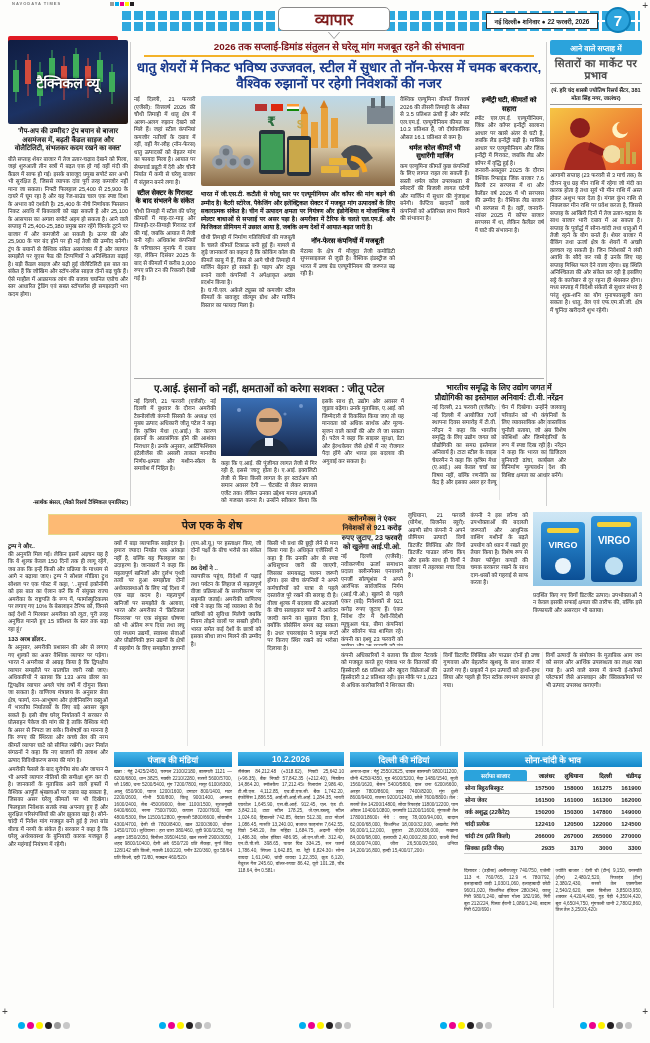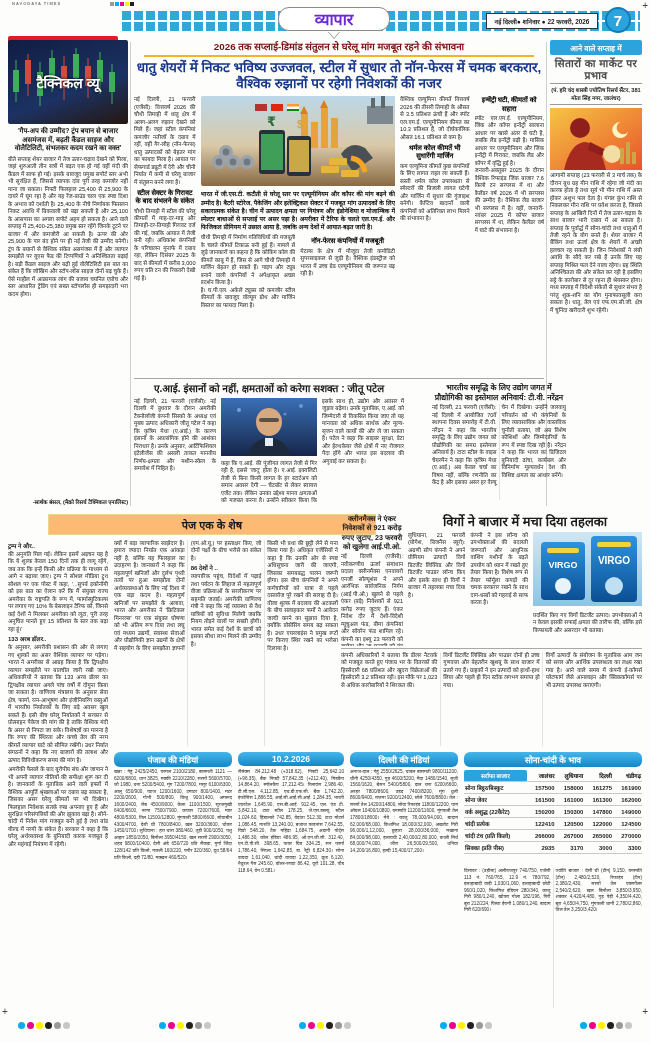--- a/index.html
+++ b/index.html
@@ -6,21 +6,21 @@
   body{width:650px;height:1043px;position:relative;background:#fdfdfb;
        font-family:"Liberation Sans","DejaVu Sans",sans-serif;color:#1a1a1a;overflow:hidden;}
   .abs{position:absolute;box-sizing:border-box;}
   .of{overflow:hidden;}
   
   .nt-en{font-size:4px;color:#777;letter-spacing:1px;font-weight:bold;}
   .logo{background:#e01b24;color:#fff;font-weight:bold;font-size:15px;
         display:flex;align-items:center;justify-content:center;border-radius:2px;margin-top:28px;}
   .strip{background:repeating-linear-gradient(90deg,#2fa8de 0 9px,#ffffff 9px 12px);}
   .strip::after{content:"";position:absolute;left:0;right:0;top:9px;height:2px;background:#fff;}
-  .vyapar{background:#fff;border:1.5px solid #8a8a8a;border-radius:11px;color:#6d28d9;
+  .vyapar{background:#fff;border:1.5px solid #8a8a8a;border-radius:5px;color:#7f1d1d;
           font-weight:bold;font-size:16px;display:flex;align-items:center;justify-content:center;}
   .vyapar-tail{width:0;height:0;border-left:6px solid transparent;border-right:6px solid transparent;
           border-top:7px solid #fff;filter:drop-shadow(0 1px 0 #8a8a8a);}
   .datebox{background:#fff;border:1px solid #333;font-size:6.4px;font-weight:bold;
            display:flex;align-items:center;justify-content:center;white-space:nowrap;}
   .pgcircle{background:#2ba3dc;border:2px solid #0d7fb8;border-radius:50%;color:#fff;
             font-weight:bold;font-size:15px;display:flex;align-items:center;justify-content:center;}
   .plus{font-size:10px;color:#444;}
   .colorbar{display:flex;gap:1px;}
   .colorbar span{width:4px;height:4px;display:inline-block;}
@@ -56,21 +56,21 @@
   .chead{font-weight:bold;font-size:7.2px;text-align:center;line-height:1.3;margin-bottom:2px;}
   .vhead{font-weight:bold;font-size:13px;text-align:center;margin-bottom:2px;}
   .cols2{column-count:2;column-gap:5px;column-rule:1px solid #e3e3e3;}
   .cols3{column-count:3;column-gap:6px;column-rule:1px solid #e3e3e3;}
   
   .p1banner{background:#fdba74;border:1px solid #e6d88a;font-weight:bold;font-size:11px;
             display:flex;align-items:center;justify-content:center;margin-left:40px;}
   .p1sub{font-weight:bold;font-size:6px;margin:2px 0 1px;}
   
   .mhead{background:linear-gradient(#46b6ea,#1387c9);color:#fff;font-weight:bold;font-size:8.5px;
-         text-align:center;padding:2px 0;border-radius:6px;}
+         text-align:center;padding:2px 0;border-radius:0;}
   table.gold{width:100%;border-collapse:collapse;font-size:5.9px;}
   table.gold th,table.gold td{border-bottom:1px solid #c9c9c9;padding:1.5px 1px;text-align:right;font-weight:bold;}
   table.gold th{text-align:right;color:#000;}
   table.gold th:first-child,table.gold td:first-child{text-align:left;}
   table.gold th.blue{background:#2ba3dc;color:#fff;text-align:center;border-radius:2px;}
   
   .dots{display:flex;justify-content:space-between;padding:0 18px;}
   .dotgrp{display:flex;gap:2px;}
   .dotgrp i{width:7px;height:7px;border-radius:50%;display:inline-block;}
 </style>
@@ -288,21 +288,20 @@
     <div class="body-txt" style="margin-top:2px;">किसी भी प्रथा की छुट्टी लेने से मना किया गया है। अधिकृत एजेंसियों ने कहा है कि उनकी ओर से स्पष्ट अधिसूचना जारी की जाएगी, जिसका समयबद्ध पालन जरूरी होगा। इस बीच कंपनियों ने अपने कर्मचारियों को यात्रा से पहले दस्तावेज पूरे रखने की सलाह दी है। वीजा शुल्क में बदलाव की अटकलों के बीच सलाहकार फर्मों ने आवेदन जल्दी करने का सुझाव दिया है, क्योंकि प्रोसेसिंग समय बढ़ सकता है। उधर एयरलाइंस ने प्रमुख रूटों पर किराए स्थिर रखने का भरोसा दिलाया है।</div>
   </div>
 </div>
 
 <div class="abs of" style="left:341px;top:514px;width:62px;height:132px;">
   <div class="chead">क्लीनमैक्स ने एंकर निवेशकों से 921 करोड़ रुपए जुटाए, 23 फरवरी को खुलेगा आई.पी.ओ.</div>
   <div class="body-txt of" style="height:96px;">नई दिल्ली (एजेंसी): नवीकरणीय ऊर्जा समाधान प्रदाता क्लीनमैक्स एनवायरो एनर्जी सॉल्यूशंस ने अपने आरंभिक सार्वजनिक निर्गम (आई.पी.ओ.) खुलने से पहले एंकर (बड़े) निवेशकों से 921 करोड़ रुपए जुटाए हैं। एंकर निवेश दौर में देशी-विदेशी म्यूचुअल फंड, बीमा कंपनियां और सॉवरेन फंड शामिल रहे। कंपनी का इश्यू 23 फरवरी को खुलेगा और 25 फरवरी को बंद होगा। प्राइस बैंड 1,020-1,073 रुपए प्रति शेयर तय किया गया है। प्राप्त राशि का उपयोग कर्ज चुकाने और नई सौर परियोजनाओं के विस्तार में किया जाएगा।</div>
 </div>
 
 <div class="abs of" style="left:408px;top:512px;width:234px;height:134px;">
-  <div class="vhead">विर्गो ने बाजार में मचा दिया तहलका</div>
   <div style="display:flex;gap:5px;">
     <div class="body-txt of" style="width:58px;height:112px;">लुधियाना, 21 फरवरी (योगेश, बिजनैस ब्यूरो): अग्रणी सोप कंपनी ने अपने प्रीमियम उत्पादों विर्गो डिटर्जेंट लिक्विड और विर्गो डिटर्जेंट पाउडर लॉन्च किए और इसके साथ ही विर्गो ने बाजार में तहलका मचा दिया है।</div>
     <div class="body-txt of" style="width:58px;height:112px;">कंपनी ने इस लॉन्च को उपभोक्ताओं की बदलती जरूरतों और आधुनिक वाशिंग मशीनों के बढ़ते उपयोग को ध्यान में रखते हुए तैयार किया है। विशेष रूप से तैयार फॉर्मूला कपड़ों की चमक बरकरार रखने के साथ दाग-धब्बों को गहराई से साफ करता है।</div>
     <div class="of" style="width:110px;height:112px;">
       <svg width="110" height="74">
         <defs>
             <linearGradient id="vg" x1="0" y1="0" x2="0" y2="1">
           <stop offset="0" stop-color="#cfe7f5"></stop>
               <stop offset="1" stop-color="#8fc4e4"></stop>
             </linearGradient>

